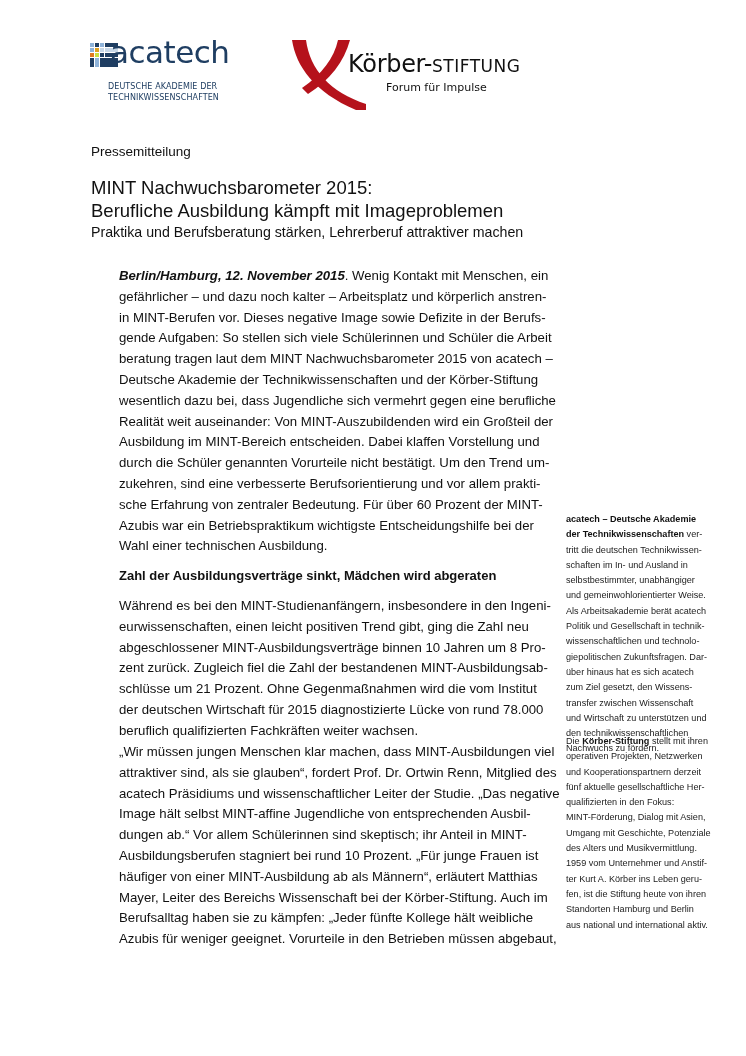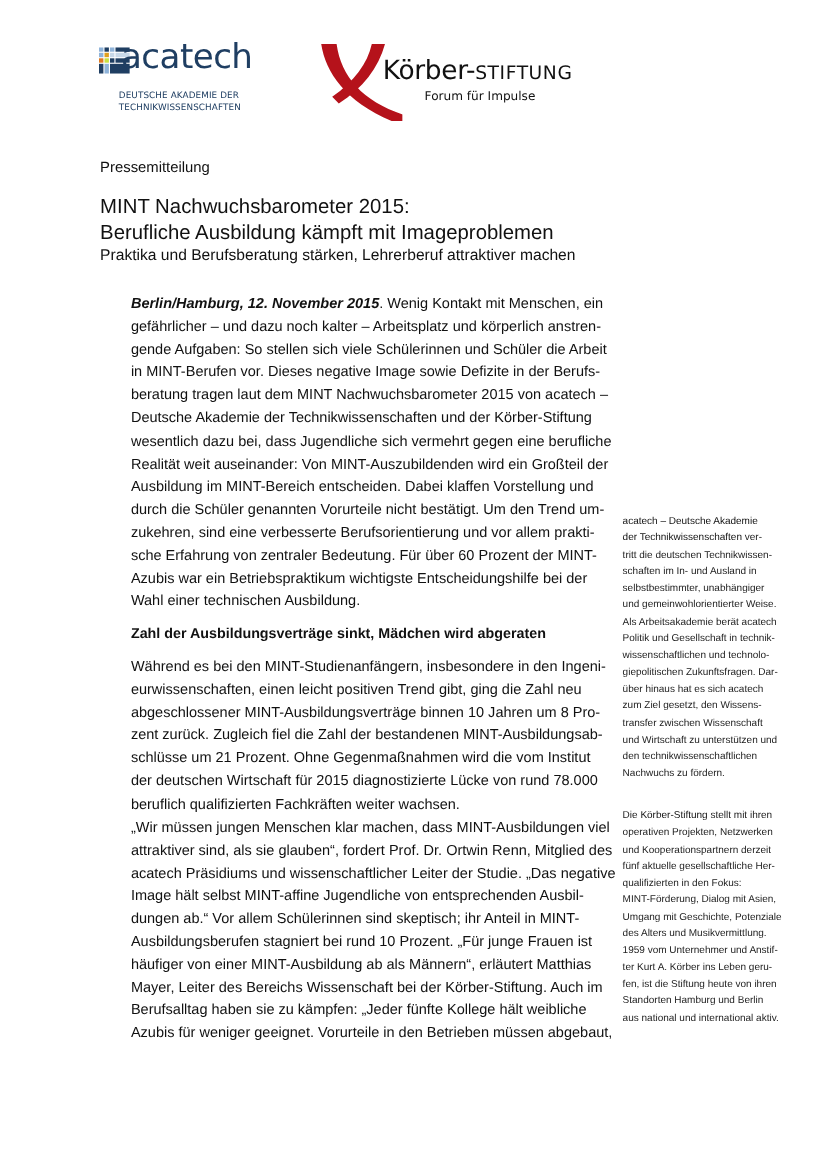--- a/index.html
+++ b/index.html
@@ -33,21 +33,21 @@
   .p2 { top: 596px; }
   .p3 { top: 742px; }
   .main .line { white-space: nowrap; display: block; }
   .lead { font-weight: bold; font-style: italic; }
 
   
   .side { position: absolute; left: 566px; width: 176px; font-size: 9.1px; line-height: 15.3px; color: #222; }
   .s1 { top: 466px; }
   .s2 { top: 734px; }
   .side .line { white-space: nowrap; display: block; }
-  .b { font-weight: normal; color: #111; }
+  .b { font-weight: bold; color: #111; margin-top: 46px; }
 </style>
 </head>
 <body>
 
 <div class="acatech-logo">
   <svg class="acatech-mark" viewBox="0 0 28 24">
     <rect x="0" y="0" width="4" height="4" fill="#8fb3d9"></rect>
     <rect x="5" y="0" width="4" height="4" fill="#1f3e62"></rect>
     <rect x="10" y="0" width="4" height="4" fill="#8fb3d9"></rect>
     <rect x="15" y="0" width="13" height="4" fill="#1f3e62"></rect>
@@ -82,22 +82,22 @@
 <div class="label">Pressemitteilung</div>
 <div class="title">
   <div>MINT Nachwuchsbarometer 2015:</div>
   <div>Berufliche Ausbildung kämpft mit Imageproblemen</div>
 </div>
 <div class="subtitle">Praktika und Berufsberatung stärken, Lehrerberuf attraktiver machen</div>
 
 <div class="main p1">
   <span class="line"><span class="lead">Berlin/Hamburg, 12. November 2015</span><span>. Wenig Kontakt mit Menschen, ein</span></span>
   <span class="line">gefährlicher – und dazu noch kalter – Arbeitsplatz und körperlich anstren-</span>
+  <span class="line">in MINT-Berufen vor. Dieses negative Image sowie Defizite in der Berufs-</span>
   <span class="line">gende Aufgaben: So stellen sich viele Schülerinnen und Schüler die Arbeit</span>
-  <span class="line">in MINT-Berufen vor. Dieses negative Image sowie Defizite in der Berufs-</span>
   <span class="line">beratung tragen laut dem MINT Nachwuchsbarometer 2015 von acatech –</span>
   <span class="line">Deutsche Akademie der Technikwissenschaften und der Körber-Stiftung</span>
   <span class="line">wesentlich dazu bei, dass Jugendliche sich vermehrt gegen eine berufliche</span>
   <span class="line">Realität weit auseinander: Von MINT-Auszubildenden wird ein Großteil der</span>
   <span class="line">Ausbildung im MINT-Bereich entscheiden. Dabei klaffen Vorstellung und</span>
   <span class="line">durch die Schüler genannten Vorurteile nicht bestätigt. Um den Trend um-</span>
   <span class="line">zukehren, sind eine verbesserte Berufsorientierung und vor allem prakti-</span>
   <span class="line">sche Erfahrung von zentraler Bedeutung. Für über 60 Prozent der MINT-</span>
   <span class="line">Azubis war ein Betriebspraktikum wichtigste Entscheidungshilfe bei der</span>
   <span class="line">Wahl einer technischen Ausbildung.</span>

